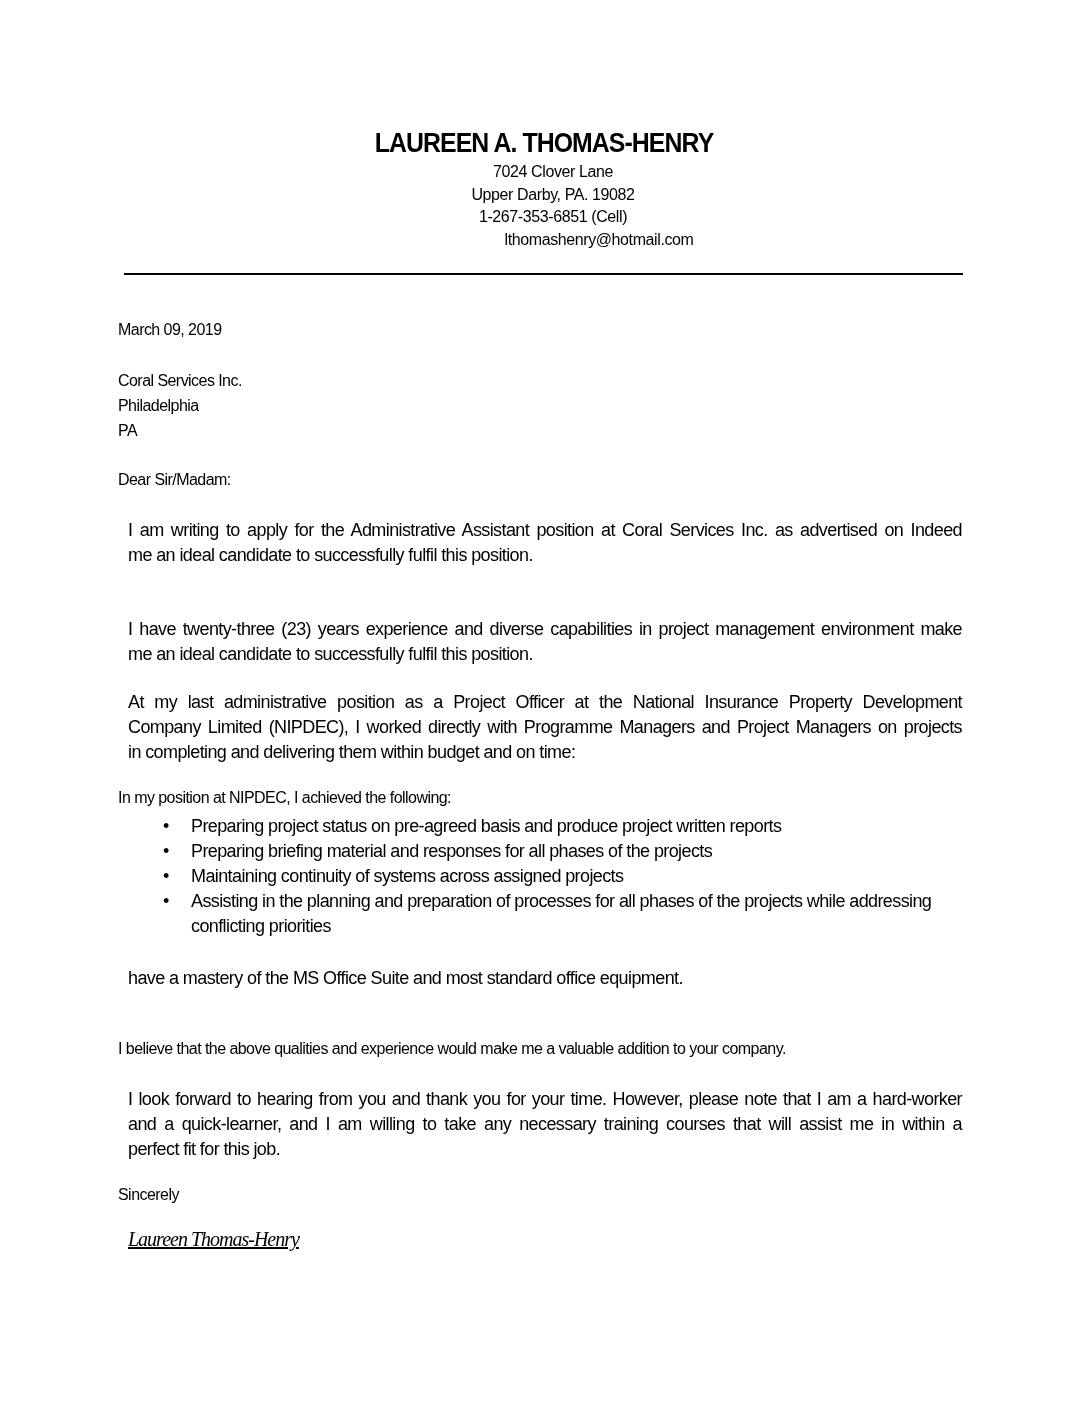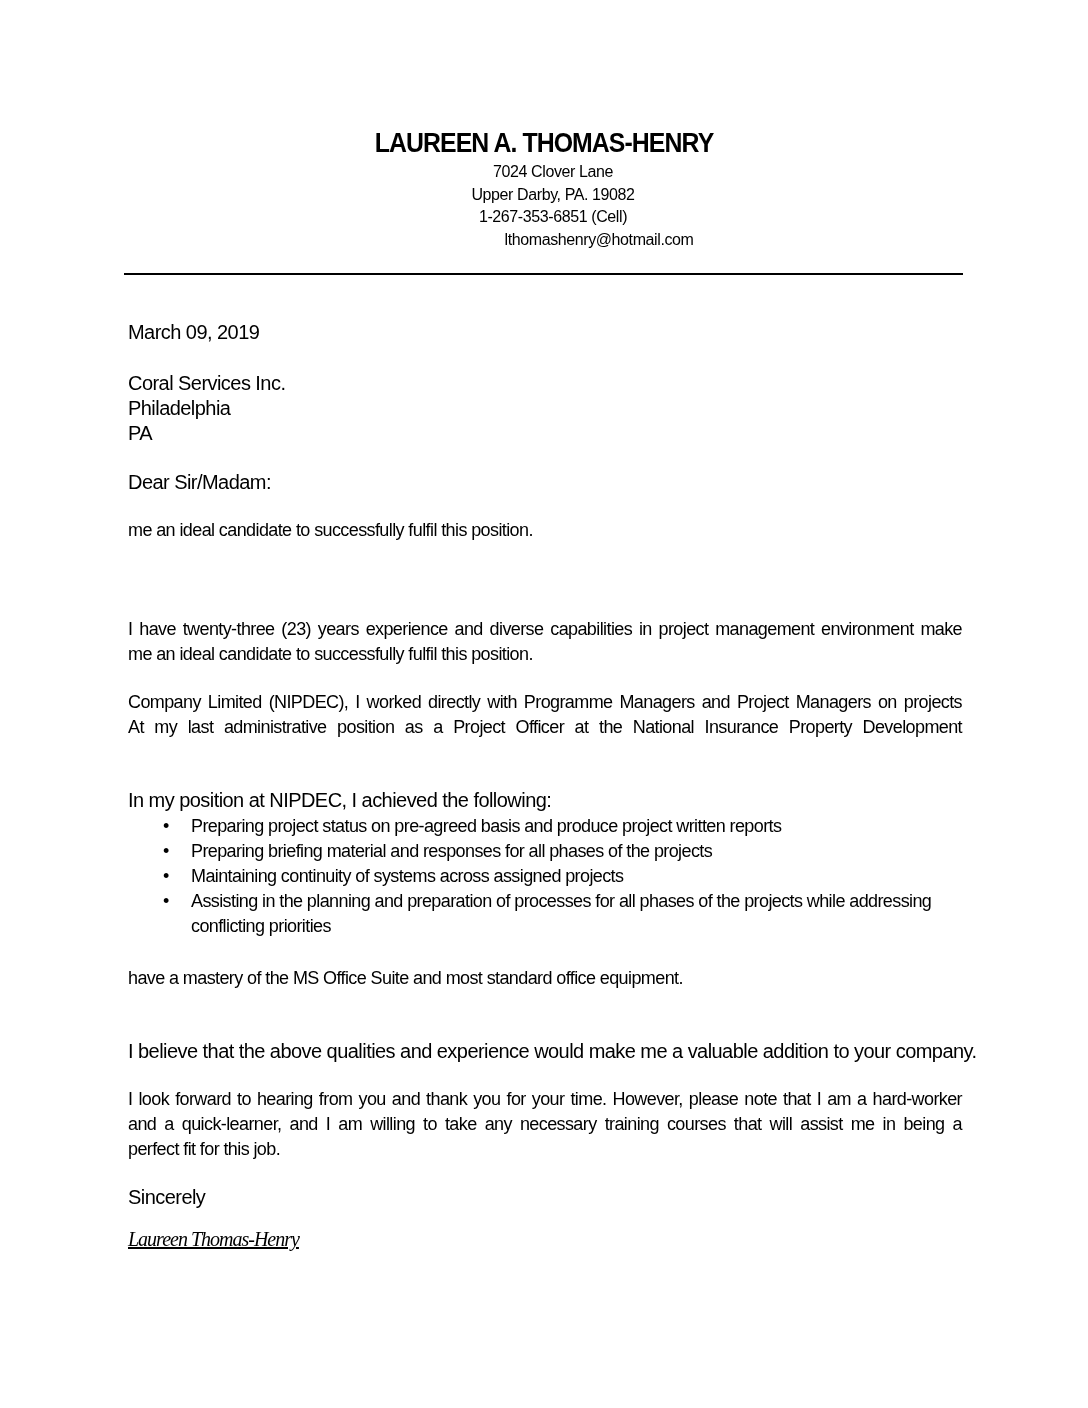--- a/index.html
+++ b/index.html
@@ -3,21 +3,21 @@
   <meta charset="utf-8">
   <style>
     html, body { margin: 0; padding: 0; background: #ffffff; }
     body { width: 1088px; height: 1408px; position: relative; overflow: hidden;
            font-family: "Liberation Sans", sans-serif; color: #000; }
     .abs { position: absolute; }
     .header-name { left: 0; width: 1088px; top: 128px; text-align: center;
                    font-size: 27px; font-weight: bold; letter-spacing: -1px; transform: scaleX(0.92); }
     .header-line { left: 9px; width: 1088px; text-align: center; font-size: 16px; letter-spacing: -0.4px; }
     .rule { left: 124px; width: 839px; top: 273px; height: 2px; background: #000; }
-    .txt { left: 128px; font-size: 20px; letter-spacing: -0.55px; white-space: nowrap; }
+    .txt { left: 118px; font-size: 16px; letter-spacing: -0.55px; white-space: nowrap; }
     .para { left: 128px; width: 834px; font-size: 18px; letter-spacing: -0.6px; line-height: 25px; }
     .just { text-align: justify; text-align-last: justify; }
     .bullet-list { left: 128px; width: 834px; font-size: 18px; letter-spacing: -0.6px; line-height: 25px; }
     .bullet-item { position: relative; padding-left: 63px; }
     .bullet-dot { position: absolute; left: 35px; top: 0; }
     .signature { left: 128px; top: 1228px; font-family: "Liberation Serif", serif; font-style: italic;
                  font-size: 20px; letter-spacing: -1px; text-decoration: underline; }
   </style>
 </head>
 <body>
@@ -32,31 +32,33 @@
 
 <div class="abs txt" style="top:321px;">March 09, 2019</div>
 
 <div class="abs txt" style="top:372px;">Coral Services Inc.</div>
 <div class="abs txt" style="top:397px;">Philadelphia</div>
 <div class="abs txt" style="top:422px;">PA</div>
 
 <div class="abs txt" style="top:471px;">Dear Sir/Madam:</div>
 
 <div class="abs para" style="top:518px;">
+  <div class="just">I am writing to apply for the Administrative Assistant position at Coral Services Inc. as advertised on Indeed</div>
   <div>me an ideal candidate to successfully fulfil this position.</div>
 </div>
 
 <div class="abs para" style="top:617px;">
   <div class="just">I have twenty-three (23) years experience and diverse capabilities in project management environment make</div>
   <div>me an ideal candidate to successfully fulfil this position.</div>
 </div>
 
 <div class="abs para" style="top:690px;">
+  <div class="just">At my last administrative position as a Project Officer at the National Insurance Property Development</div>
   <div class="just">Company Limited (NIPDEC), I worked directly with Programme Managers and Project Managers on projects</div>
-  <div class="just">At my last administrative position as a Project Officer at the National Insurance Property Development</div>
+  <div>in completing and delivering them within budget and on time:</div>
 </div>
 
 <div class="abs txt" style="top:789px;">In my position at NIPDEC, I achieved the following:</div>
 
 <div class="abs bullet-list" style="top:814px;">
   <div class="bullet-item">
     <span class="bullet-dot">•</span>
     <span>Preparing project status on pre-agreed basis and produce project written reports</span>
   </div>
   <div class="bullet-item">
@@ -74,19 +76,19 @@
 </div>
 
 <div class="abs para" style="top:966px;">
   <div>have a mastery of the MS Office Suite and most standard office equipment.</div>
 </div>
 
 <div class="abs txt" style="top:1040px;">I believe that the above qualities and experience would make me a valuable addition to your company.</div>
 
 <div class="abs para" style="top:1087px;">
   <div class="just">I look forward to hearing from you and thank you for your time.  However, please note that I am a hard-worker</div>
-  <div class="just">and a quick-learner, and I am willing to take any necessary training courses that will assist me in being a</div>
+  <div class="just">and a quick-learner, and I am willing to take any necessary training courses that will assist me in within a</div>
   <div>perfect fit for this job.</div>
 </div>
 
 <div class="abs txt" style="top:1186px;">Sincerely</div>
 
 <div class="abs signature">Laureen Thomas-Henry</div>
 
 </body></html>

